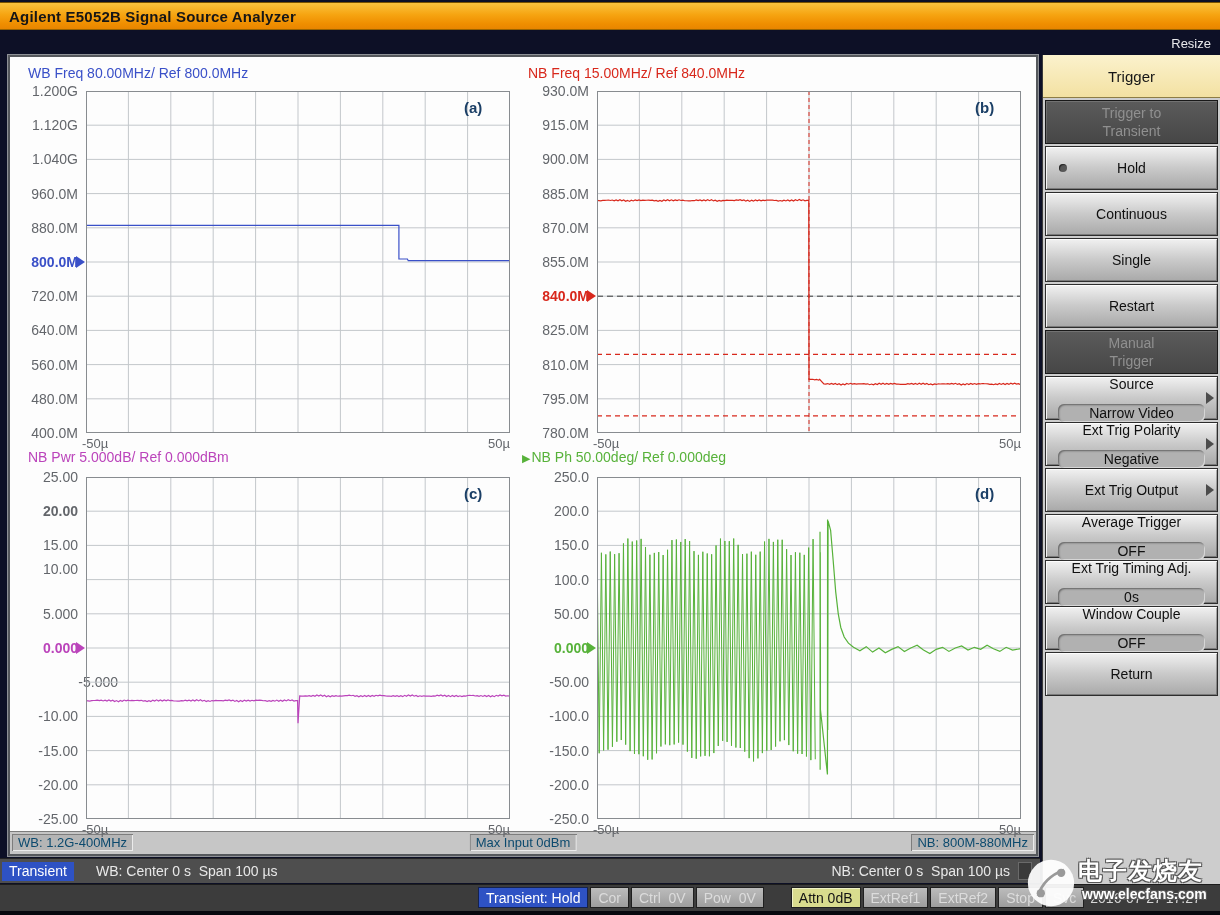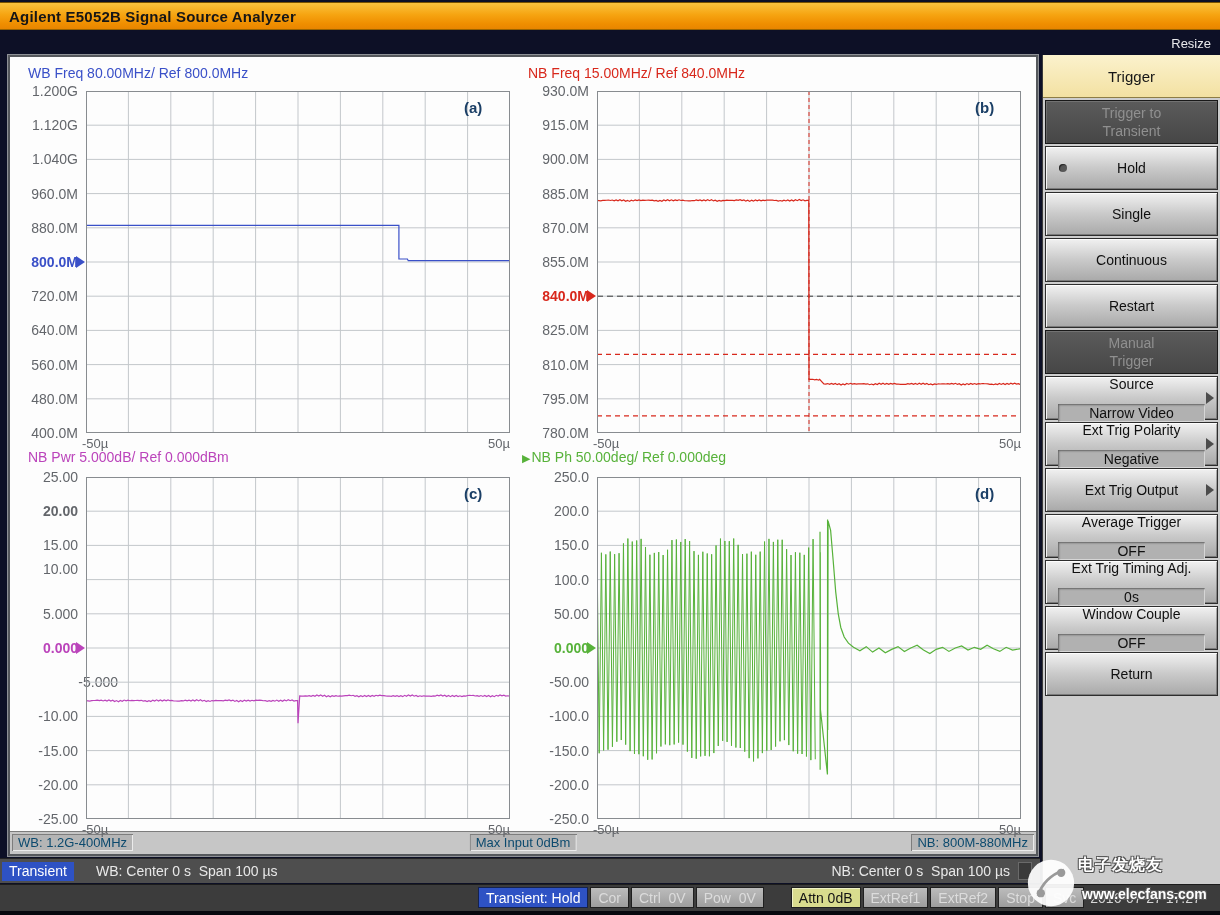--- a/index.html
+++ b/index.html
@@ -63,20 +63,21 @@
   }
   .side-btn.disabled{
     background:linear-gradient(180deg,#5b5b5b,#464646);
     color:#909090;border-color:#191919;
     box-shadow:inset 1px 1px 0 rgba(255,255,255,.14);cursor:default;
   }
   .side-btn .val{
     width:86%;height:19px;line-height:18px;margin-top:11px;text-align:center;
     background:#b1b1b1;font-size:14px;
     box-shadow:inset 1px 1px 2px rgba(0,0,0,.45),inset -1px -1px 0 rgba(255,255,255,.55);
+    border-radius:6px;
   }
   .side-btn .bullet{
     position:absolute;left:13px;top:50%;margin-top:-4px;width:8px;height:8px;
     border-radius:50%;background:#575757;box-shadow:inset 1px 1px 1px rgba(0,0,0,.6);
   }
   .side-btn .arrow{
     position:absolute;right:3px;top:50%;margin-top:-6px;width:0;height:0;
     border-left:8px solid #4c4c4c;border-top:6px solid transparent;border-bottom:6px solid transparent;
   }
   
@@ -105,21 +106,21 @@
   .st-item.disabled{background:linear-gradient(180deg,#bcbcbc,#9d9d9d);color:#dcdcdc;}
   #status-datetime{margin-left:4px;color:#d6d6d6;font-size:14px;line-height:23px;white-space:nowrap;}
   #bottom-strip{position:absolute;left:0;top:911px;width:1220px;height:4px;background:#07080e;}
   
   #watermark{
     position:absolute;right:2px;bottom:2px;width:192px;height:60px;z-index:60;
     color:#fff;pointer-events:none;
   }
   #wm-logo{position:absolute;left:0;top:3px;}
   .wm-cn{
-    position:absolute;left:52px;top:2px;font-size:16px;font-weight:bold;letter-spacing:1px;
+    position:absolute;left:52px;top:2px;font-size:24px;font-weight:bold;letter-spacing:1px;
     text-shadow:1px 1px 0 #555,-1px -1px 0 #555,1px -1px 0 #555,-1px 1px 0 #555;
   }
   .wm-url{
     position:absolute;left:56px;top:33px;font-size:14px;font-weight:bold;
     text-shadow:1px 1px 0 #555,-1px -1px 0 #555,1px -1px 0 #555,-1px 1px 0 #555;
   }
 </style>
 </head>
 <body>
 
@@ -231,24 +232,24 @@
   <div id="sidebar-buttons">
       <div class="side-btn disabled">
         <div>Trigger to</div>
         <div>Transient</div>
       </div>
       <div class="side-btn">
         <span class="bullet"></span>
         <div>Hold</div>
       </div>
       <div class="side-btn">
+        <div>Continuous</div>
+      </div>
+      <div class="side-btn">
         <div>Single</div>
-      </div>
-      <div class="side-btn">
-        <div>Continuous</div>
       </div>
       <div class="side-btn">
         <div>Restart</div>
       </div>
       <div class="side-btn disabled">
         <div>Manual</div>
         <div>Trigger</div>
       </div>
       <div class="side-btn">
         <div>Source</div>

